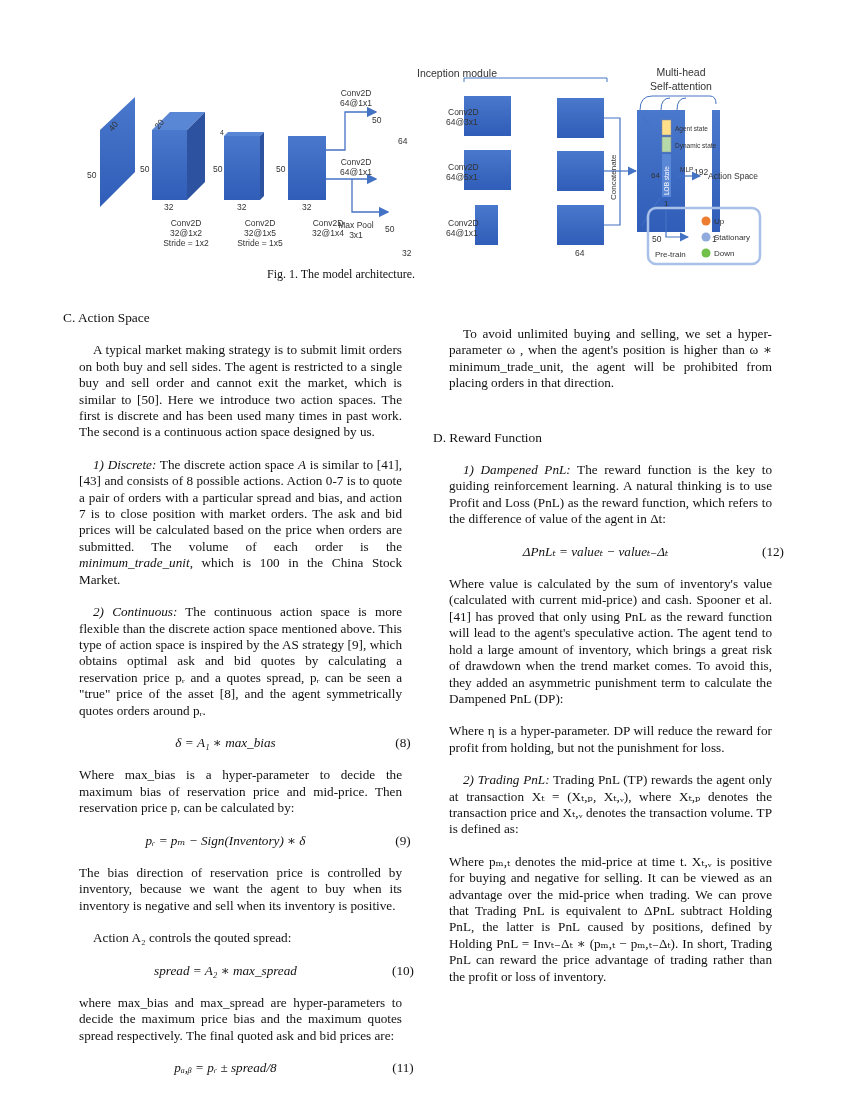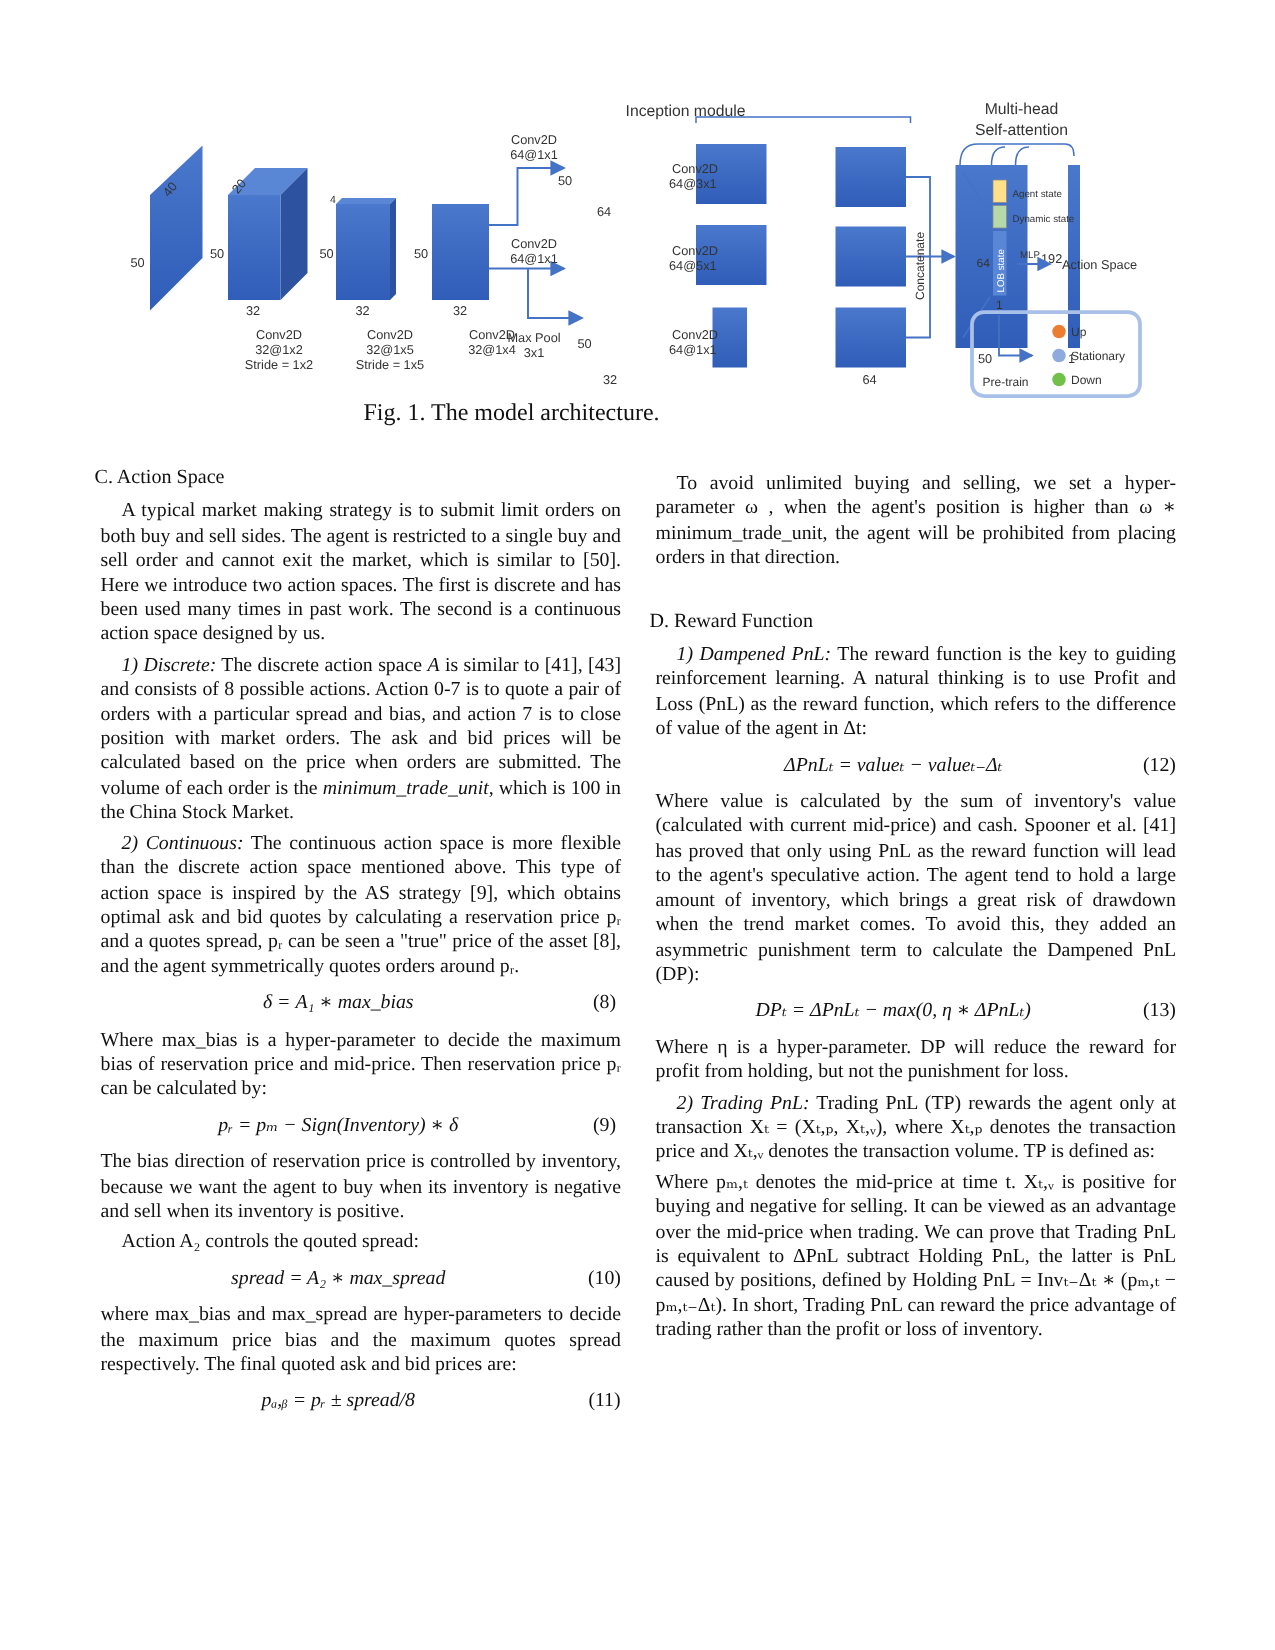--- a/index.html
+++ b/index.html
@@ -1,27 +1,27 @@
 <!DOCTYPE html>
 <html><head>
 <meta charset="utf-8">
 <style>
   html, body { margin:0; padding:0; background:#fff; }
   body { width:850px; height:1100px; position:relative; overflow:hidden;
          font-family:"Liberation Serif","DejaVu Serif",serif; color:#111; }
   .figure { position:absolute; left:80px; top:60px; width:700px; height:210px; }
   .figure svg { width:700px; height:210px; display:block; }
   .caption { position:absolute; left:0; width:682px; top:267px; text-align:center;
-             font-size:16px; }
+             font-size:12px; }
   .col { position:absolute; top:310px; width:355px; font-size:13.2px; line-height:16.4px;
          text-align:justify; }
   .col.left { left:63px; }
   .col.right { left:433px; }
   .sec { font-size:13.4px; margin:0 0 6px 0; }
-  p { margin:4px; text-indent:14px; }
+  p { margin:16px; text-indent:14px; }
   p.noindent { text-indent:0; }
   .sub { font-style:italic; }
   i.m { font-family:"Liberation Serif","DejaVu Serif",serif; font-style:italic; }
   .eq { display:flex; justify-content:space-between; align-items:center; margin:8px 0 8px 0; }
   .eq .body { flex:1; text-align:center; font-style:italic; }
   .eq .num { width:30px; text-align:center; font-style:normal; }
   .gap { height:22px; }
 </style>
 </head>
 <body>
@@ -198,20 +198,16 @@
 <div class="col right">
   <p>To avoid unlimited buying and selling, we set a hyper-parameter ω , when the agent's position is higher than ω ∗ minimum_trade_unit, the agent will be prohibited from placing orders in that direction.</p>
   <div class="gap"></div>
   <div class="sec">D. Reward Function</div>
   <p><span class="sub">1) Dampened PnL:</span><span> The reward function is the key to guiding reinforcement learning. A natural thinking is to use Profit and Loss (PnL) as the reward function, which refers to the difference of value of the agent in Δt:</span></p>
   <div class="eq">
       <span class="body">ΔPnLₜ = valueₜ − valueₜ₋Δₜ</span>
       <span class="num">(12)</span>
     </div>
   <p class="noindent">Where value is calculated by the sum of inventory's value (calculated with current mid-price) and cash. Spooner et al. [41] has proved that only using PnL as the reward function will lead to the agent's speculative action. The agent tend to hold a large amount of inventory, which brings a great risk of drawdown when the trend market comes. To avoid this, they added an asymmetric punishment term to calculate the Dampened PnL (DP):</p>
-  <div class="eq">
-      <span class="body">DPₜ = ΔPnLₜ − max(0, η ∗ ΔPnLₜ)</span>
-      <span class="num">(13)</span>
-    </div>
   <p class="noindent">Where η is a hyper-parameter. DP will reduce the reward for profit from holding, but not the punishment for loss.</p>
   <p><span class="sub">2) Trading PnL:</span><span> Trading PnL (TP) rewards the agent only at transaction Xₜ = (Xₜ,ₚ, Xₜ,ᵥ), where Xₜ,ₚ denotes the transaction price and Xₜ,ᵥ denotes the transaction volume. TP is defined as:</span></p>
   <p class="noindent">Where pₘ,ₜ denotes the mid-price at time t. Xₜ,ᵥ is positive for buying and negative for selling. It can be viewed as an advantage over the mid-price when trading. We can prove that Trading PnL is equivalent to ΔPnL subtract Holding PnL, the latter is PnL caused by positions, defined by Holding PnL = Invₜ₋Δₜ ∗ (pₘ,ₜ − pₘ,ₜ₋Δₜ). In short, Trading PnL can reward the price advantage of trading rather than the profit or loss of inventory.</p>
 </div>
 
 </body></html>

